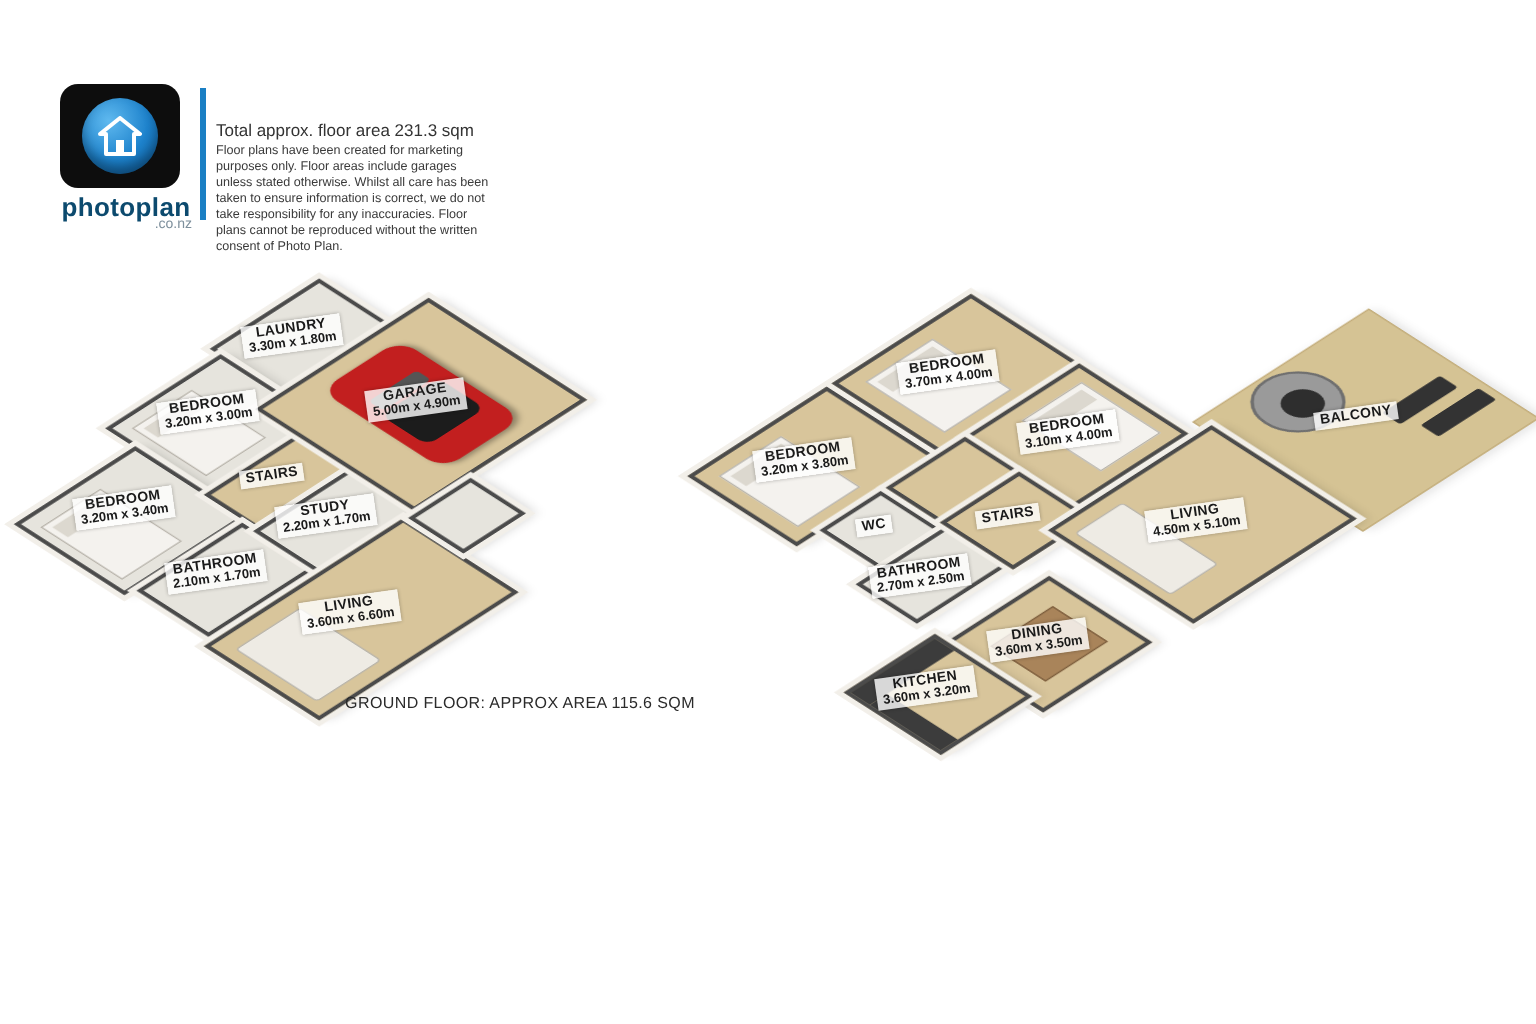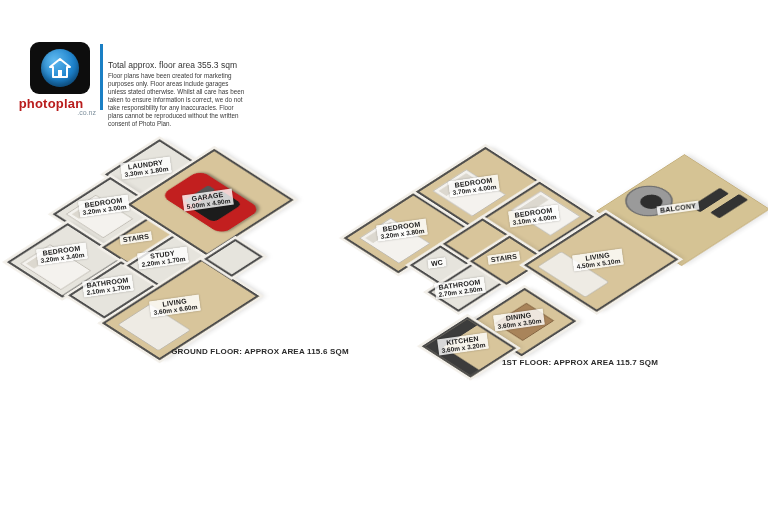--- a/index.html
+++ b/index.html
@@ -5,22 +5,22 @@
   html,body{margin:0;padding:0;background:#fff;}
   #app{position:relative;width:768px;height:512px;background:#ffffff;overflow:hidden;
        font-family:"Liberation Sans",sans-serif;color:#1a1a1a;}
 
   
   .logo-box{position:absolute;left:30px;top:42px;width:60px;height:52px;background:#0d0d0d;
             border-radius:9px;display:flex;align-items:center;justify-content:center;}
   .logo-circle{width:38px;height:38px;border-radius:50%;
                background:radial-gradient(circle at 35% 30%, #5fb9ef 0%, #1d82cc 55%, #0d5ea0 100%);
                display:flex;align-items:center;justify-content:center;box-shadow:inset 0 -4px 6px rgba(0,0,0,.35);}
-  .brand{position:absolute;left:14px;top:96px;width:74px;text-align:center;
-         font-size:13px;font-weight:bold;color:#b91c1c;letter-spacing:.2px;}
+  .brand{position:absolute;left:26px;top:96px;width:74px;text-align:center;
+         font-size:13px;font-weight:bold;color:#0c4a6e;letter-spacing:.2px;}
   .brand-tld{position:absolute;left:22px;top:109px;width:74px;text-align:right;
              font-size:7px;color:#7d8f9c;}
   .hdr-divider{position:absolute;left:100px;top:44px;width:3px;height:66px;background:#1a7fc4;}
   .hdr-title{position:absolute;left:108px;top:42px;font-size:14px;font-weight:bold;color:#111;}
   .hdr-sub{position:absolute;left:108px;top:60px;font-size:8.5px;color:#333;}
   .hdr-disc{position:absolute;left:108px;top:72px;width:140px;font-size:6.3px;line-height:1.28;
             color:#3a3a3a;}
 
   
   .scene{position:absolute;}
@@ -44,40 +44,40 @@
   .umbrella{position:absolute;border-radius:50%;background:#9a9a9a;border:2px solid #6f6f6f;}
   .out-table{position:absolute;border-radius:50%;background:#2e2e2e;}
   .lounger{position:absolute;background:#333;border-radius:2px;}
 
   
   .lbl{position:absolute;transform:translate(-50%,-50%) rotate(-8deg);
        background:rgba(255,255,255,.8);padding:1px 3px;text-align:center;z-index:20;
        box-shadow:0 0 2px rgba(0,0,0,.3);white-space:nowrap;}
   .lbl-n{font-size:7px;font-weight:bold;letter-spacing:.2px;}
   .lbl-d{font-size:6.5px;font-weight:bold;}
-  .caption{position:absolute;font-size:8px;font-weight:bold;color:#2b2b2b;text-align:center;z-index:20;
+  .caption{position:absolute;font-size:8px;font-weight:normal;color:#2b2b2b;text-align:center;z-index:20;
            letter-spacing:.2px;}
 </style>
 </head>
 <body>
 
 <div id="app">
 
   <div class="logo-box">
     <div class="logo-circle">
       <svg width="22" height="20" viewBox="0 0 22 20">
         <path d="M11 1 L21 9 L18 9 L18 19 L4 19 L4 9 L1 9 Z" fill="none" stroke="#ffffff" stroke-width="2" stroke-linejoin="round"></path>
         <rect x="9" y="12" width="4" height="7" fill="#ffffff"></rect>
       </svg>
     </div>
   </div>
   <div class="brand">photoplan</div>
   <div class="brand-tld">.co.nz</div>
   <div class="hdr-divider"></div>
-  <div class="hdr-sub">Total approx. floor area 355.3 sqm</div>
+  <div class="hdr-sub">Total approx. floor area 231.3 sqm</div>
   <div class="hdr-disc">Floor plans have been created for marketing purposes only. Floor areas include garages unless stated otherwise. Whilst all care has been taken to ensure information is correct, we do not take responsibility for any inaccuracies. Floor plans cannot be reproduced without the written consent of Photo Plan.</div>
 
   <div class="scene" style="left:8px;top:102px;width:320px;height:280px">
     <div class="plane">
       <div class="room lt" style="left:195px;top:0;width:85px;height:52px"></div>
       <div class="room lt" style="left:100px;top:8px;width:90px;height:78px">
         <div class="bed" style="left:8px;top:8px;width:48px;height:60px">
             <div class="bed-pillow"></div>
           </div>
       </div>
@@ -205,15 +205,14 @@
     <div class="lbl-n">DINING</div>
     <div class="lbl-d">3.60m x 3.50m</div>
   </div>
   <div class="lbl" style="left:463px;top:344px">
     <div class="lbl-n">KITCHEN</div>
     <div class="lbl-d">3.60m x 3.20m</div>
   </div>
   <div class="lbl" style="left:678px;top:208px">
     <div class="lbl-n">BALCONY</div>
   </div>
-  <div class="caption" style="left:430px;top:358px;width:300px">1ST FLOOR: APPROX AREA 115.7 SQM</div>
 
 </div>
 
 </body></html>

